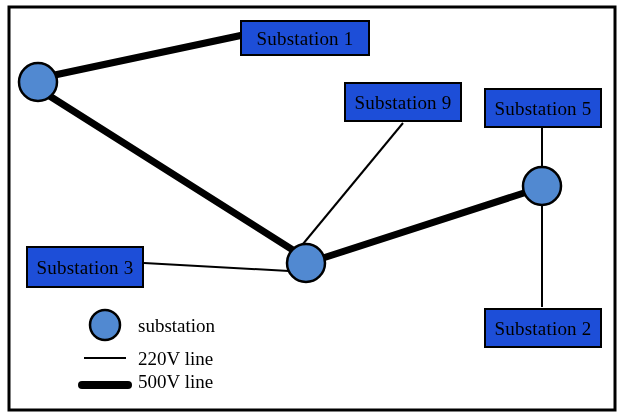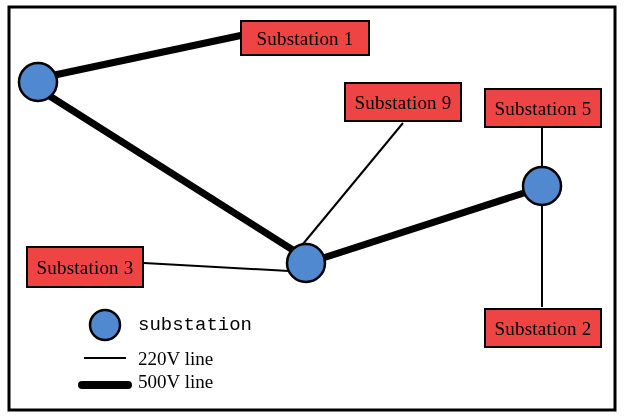--- a/index.html
+++ b/index.html
@@ -20,21 +20,21 @@
   #diagram-svg {
     position: absolute;
     left: 0;
     top: 0;
     width: 624px;
     height: 420px;
   }
   .node-label {
     position: absolute;
     box-sizing: border-box;
-    background: #ef4444;
+    background: #1d4ed8;
     border: 2px solid #000000;
     color: #000000;
     font-family: "Liberation Serif", "DejaVu Serif", serif;
     font-size: 19px;
     line-height: 1;
     display: flex;
     align-items: center;
     justify-content: center;
     white-space: nowrap;
     letter-spacing: 0.2px;
@@ -87,18 +87,18 @@
         <span>Substation 5</span>
       </div>
       <div class="node-label" style="left: 26px; top: 246px; width: 118px; height: 42px; align-items: center;">
         <span>Substation 3</span>
       </div>
       <div class="node-label" style="left: 484px; top: 308px; width: 118px; height: 40px;">
         <span>Substation 2</span>
       </div>
     </div>
   <div id="legend-labels-layer">
-      <div class="legend-text" style="left: 138px; top: 316px; font-family: Liberation Mono, monospace;">substation</div>
+      <div class="legend-text" style="left: 138px; top: 316px;">substation</div>
       <div class="legend-text" style="left: 138px; top: 349px;">220V line</div>
       <div class="legend-text" style="left: 138px; top: 372px;">500V line</div>
     </div>
 
 </div>
 
 </body></html>

